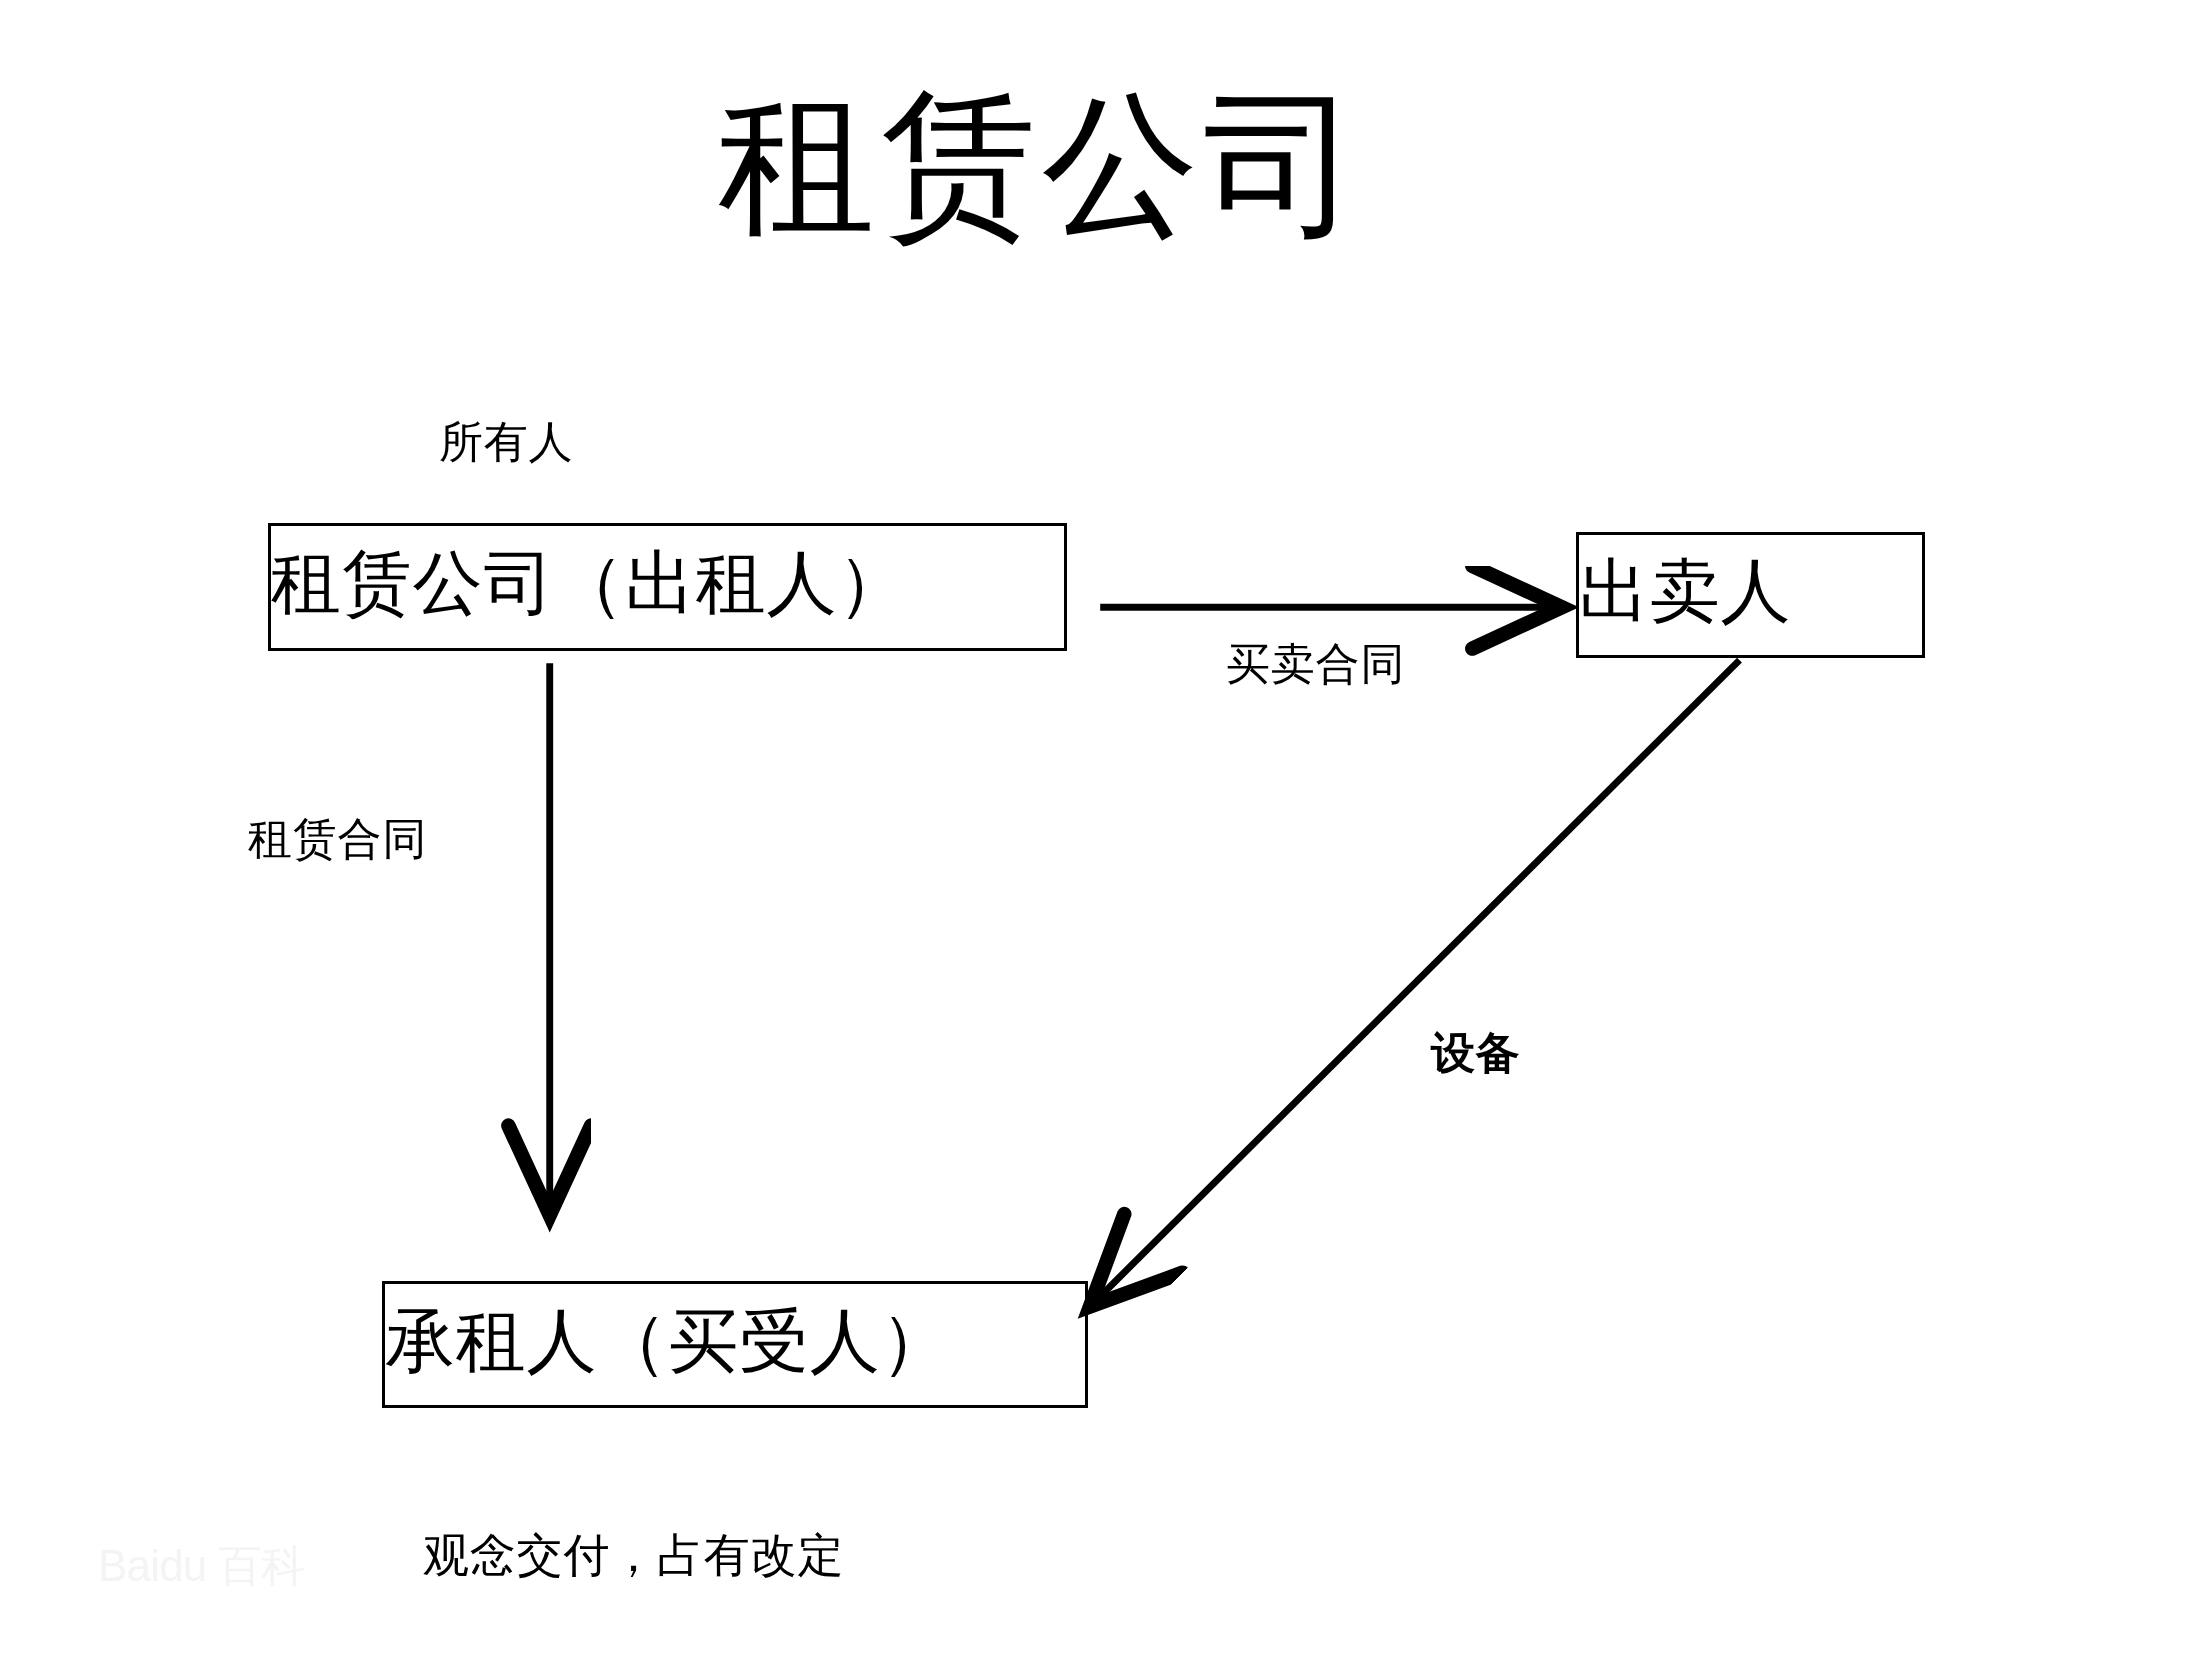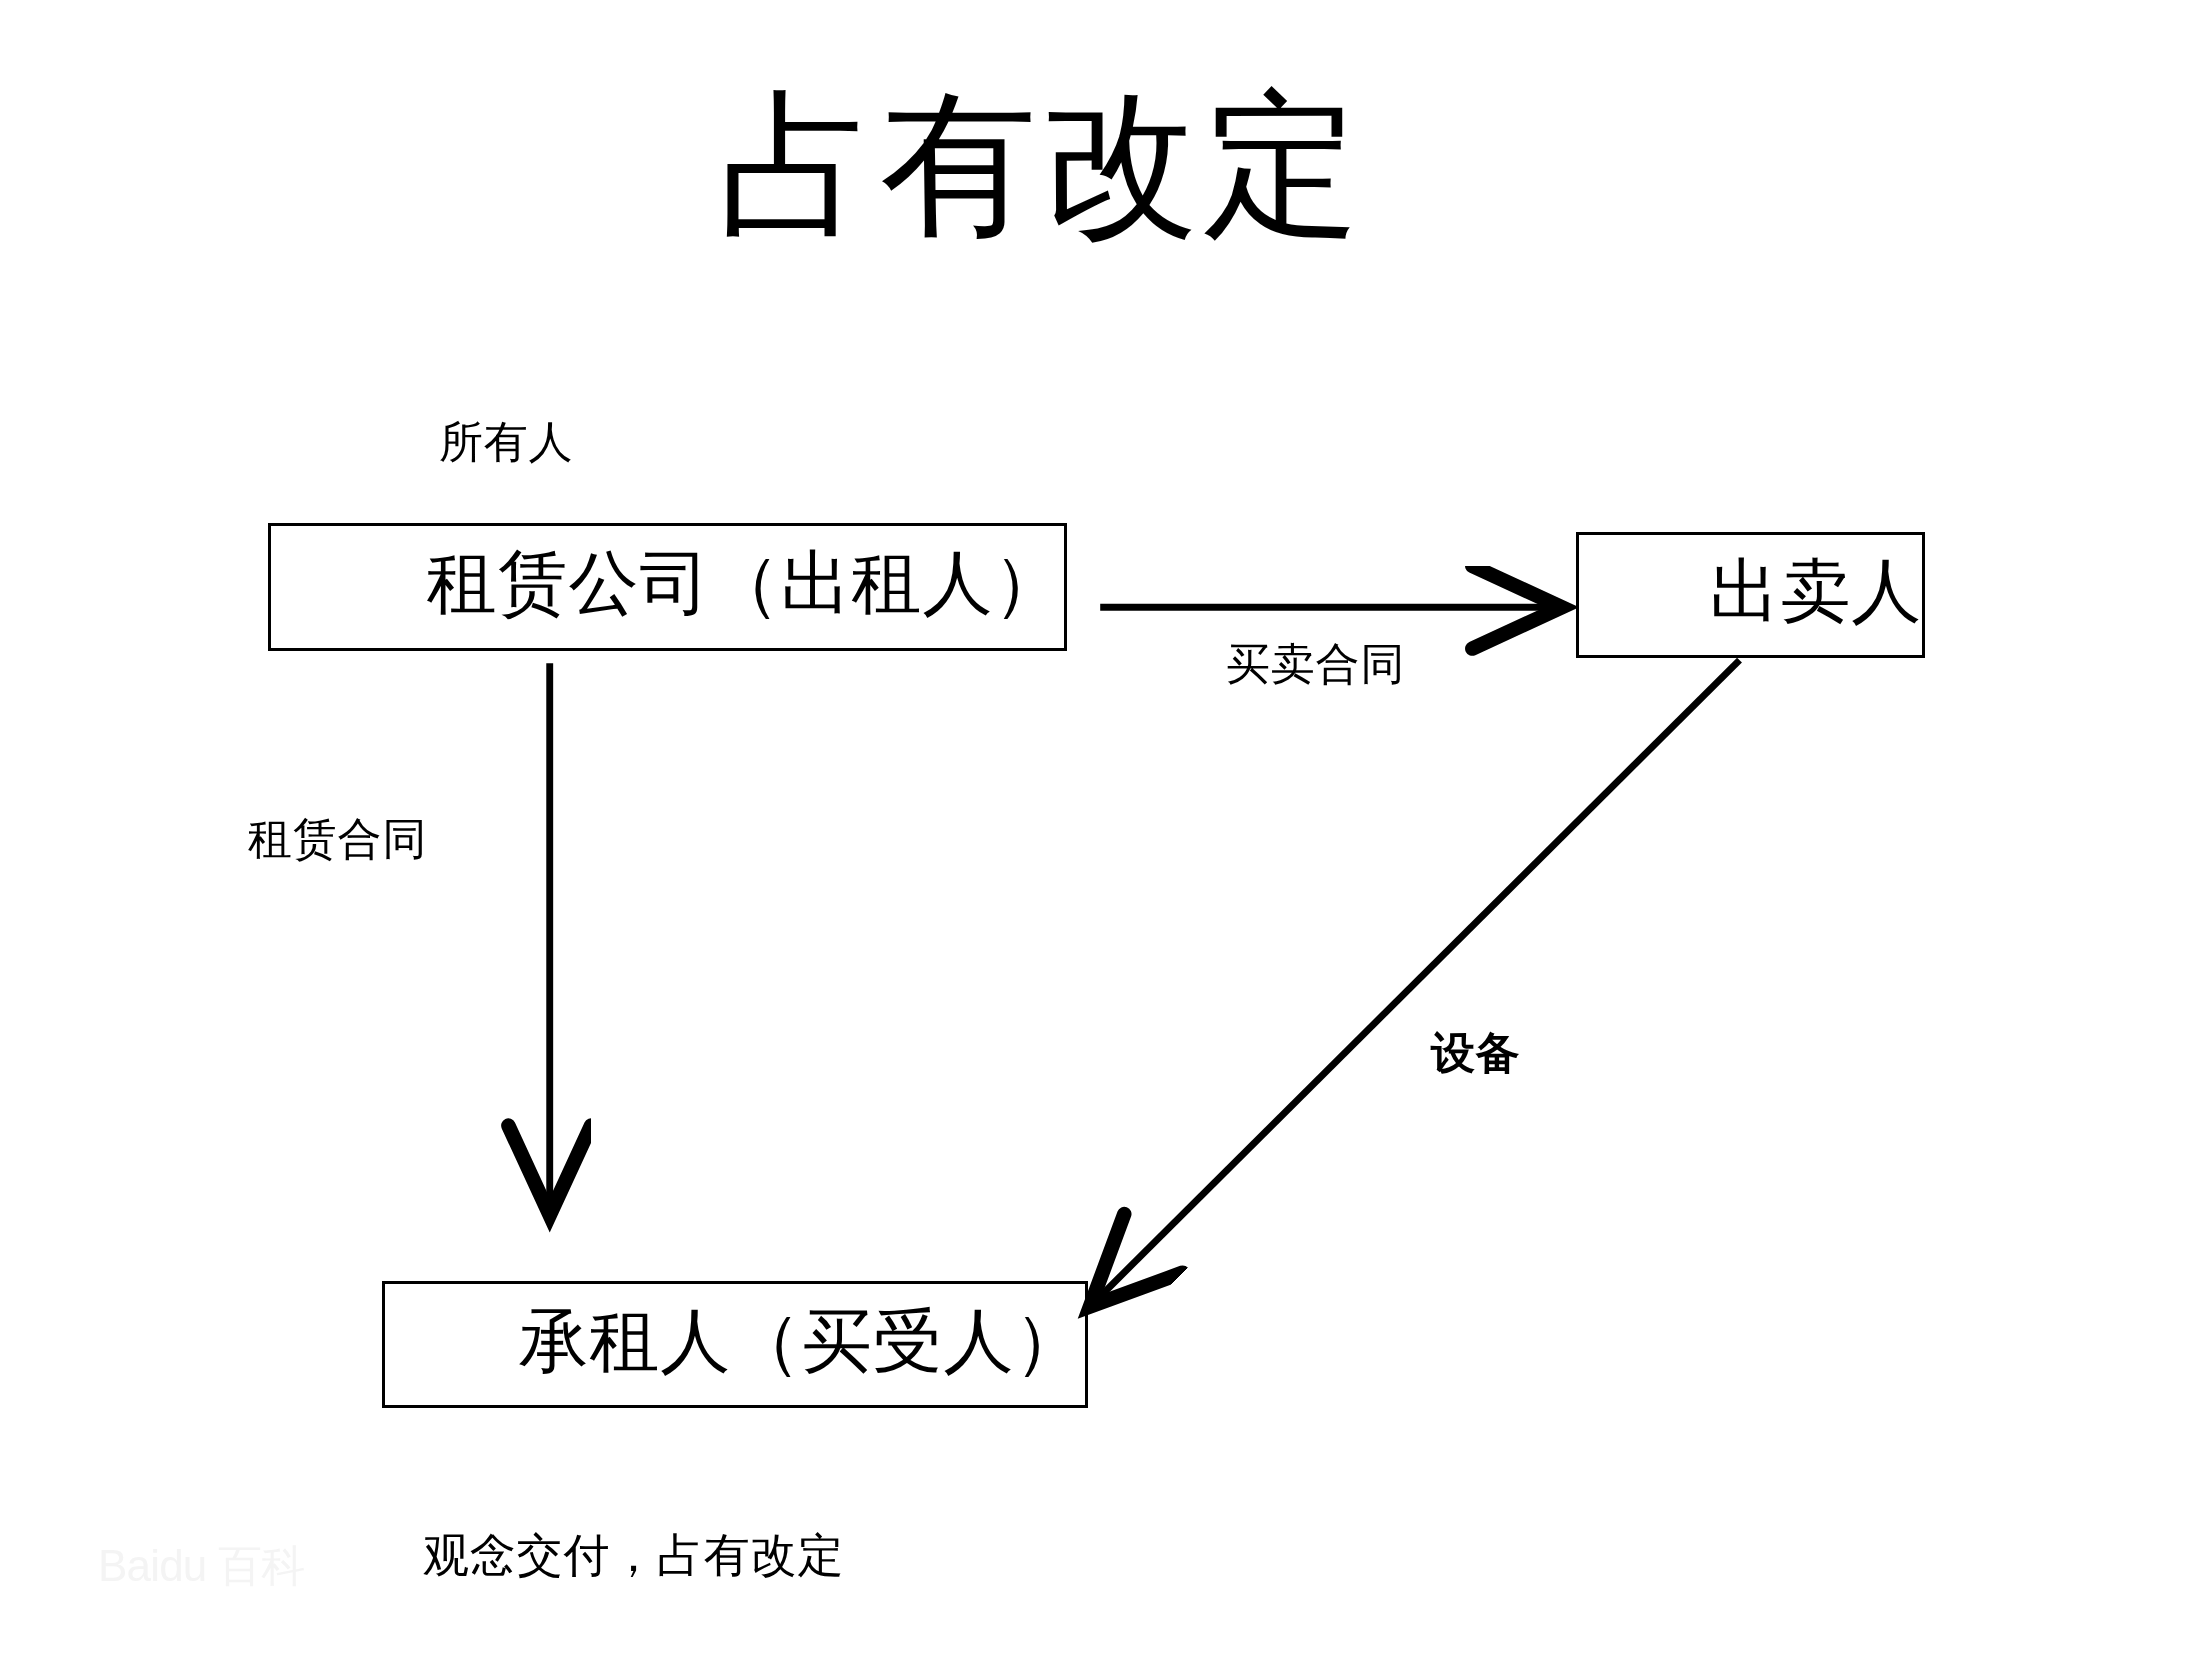--- a/index.html
+++ b/index.html
@@ -31,21 +31,21 @@
     font-family: "Liberation Serif", "DejaVu Serif", serif;
   }
   
   .node-box {
     position: absolute;
     box-sizing: border-box;
     border: 3.8px solid #000000;
     background: transparent;
     display: flex;
     align-items: center;
-    justify-content: flex-end;
+    justify-content: flex-start;
     white-space: nowrap;
     font-family: "Liberation Serif", "DejaVu Serif", serif;
   }
   .node-box .node-label {
     font-size: 70px;
     line-height: 1;
     letter-spacing: 0.8px;
     transform: translateY(-3.1px);
   }
   #node-lessor {
@@ -119,21 +119,21 @@
     font-family: "Liberation Sans", "DejaVu Sans", sans-serif;
     letter-spacing: -0.8px;
     white-space: nowrap;
   }
 </style>
 </head>
 <body>
 
 <div id="canvas">
 
-  <div id="diagram-title">占有改定</div>
+  <div id="diagram-title">租赁公司</div>
 
   <svg id="arrow-layer" viewBox="0 0 2880 2160">
     <defs>
       <marker id="arrowhead-open" markerWidth="18" markerHeight="18" refX="14" refY="6" orient="auto" markerUnits="strokeWidth">
         <path d="M2,0 L15,6 L2,12" fill="none" stroke="#000000" stroke-width="2.1" stroke-linecap="round" stroke-linejoin="miter"></path>
       </marker>
     </defs>
 
     <line x1="1437" y1="793" x2="2031" y2="793" stroke="#000000" stroke-width="9" marker-end="url(#arrowhead-open)"></line>
 

